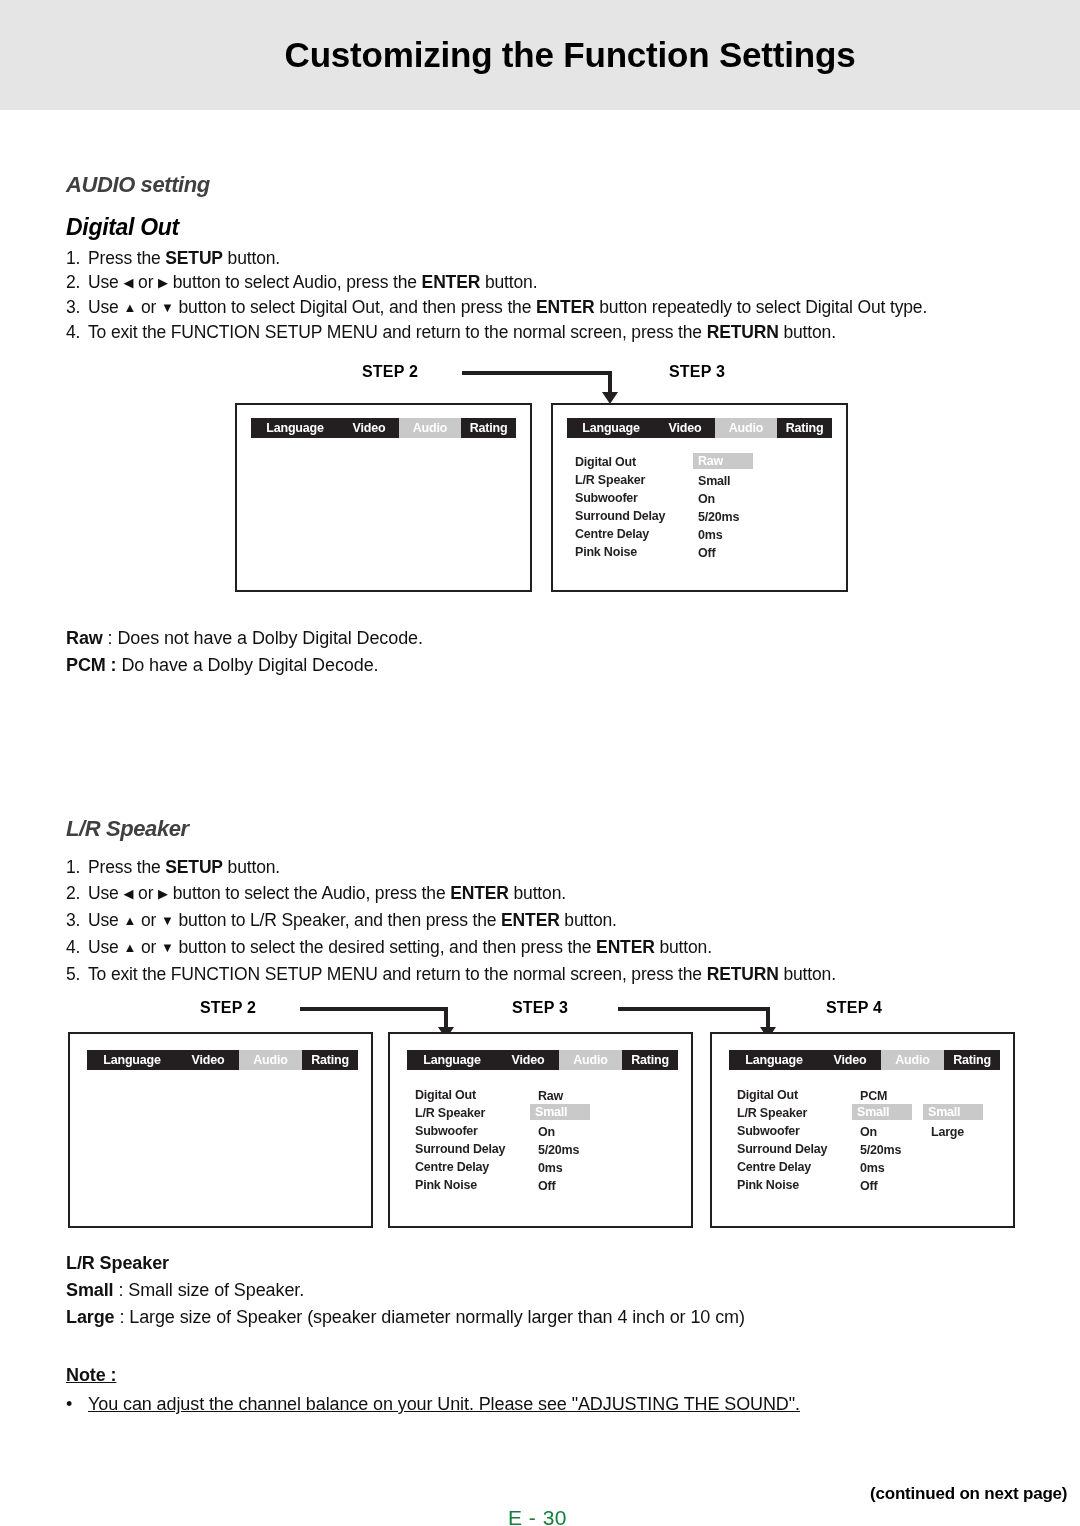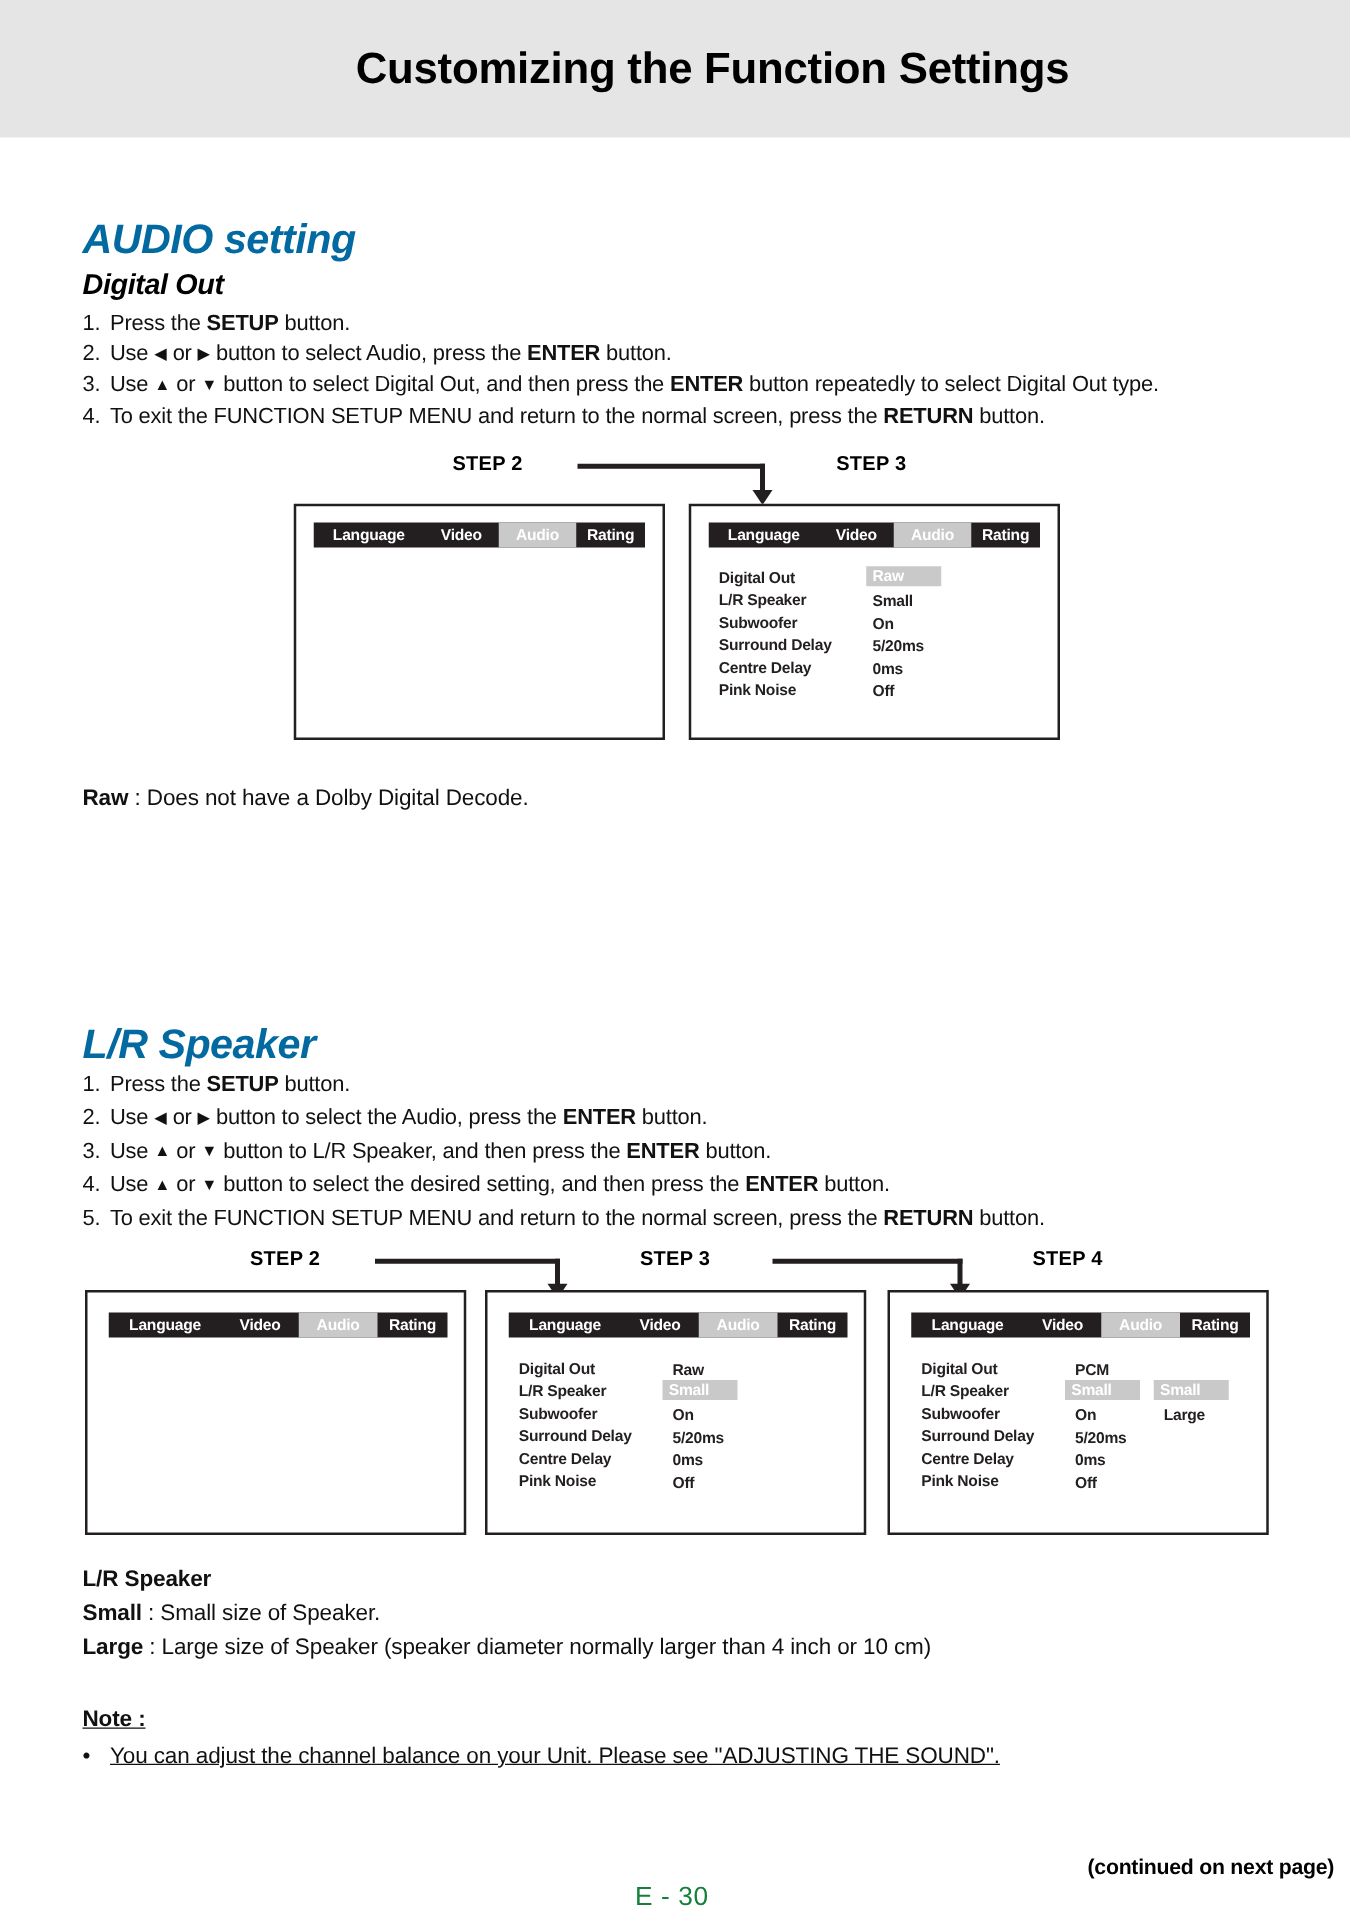--- a/index.html
+++ b/index.html
@@ -28,25 +28,25 @@
     align-items: center;
     justify-content: center;
     padding-left: 60px;
     font-size: 35px;
     font-weight: bold;
     letter-spacing: -0.2px;
     color: #000000;
   }
 
   h2.section-title {
-    font-size: 33px;
+    font-size: 22px;
     font-style: italic;
     font-weight: bold;
     letter-spacing: -0.4px;
-    color: #0369a1;
+    color: #404040;
   }
   h3.sub-title {
     font-size: 23px;
     font-style: italic;
     font-weight: bold;
     letter-spacing: -0.3px;
     color: #000;
   }
   .step-line {
     font-size: 17.5px;
@@ -238,20 +238,23 @@
           <span class="val" style="left:118px;">Off</span>
         </div>
       </div>
     </div>
   </div>
 
   <div style="position:absolute; left:66px; top:625px;">
     <div class="def-line">
       <b>Raw</b><span> : </span><span>Does not have a Dolby Digital Decode.</span>
     </div>
+    <div class="def-line">
+      <b>PCM :</b><span> </span><span>Do have a Dolby Digital Decode.</span>
+    </div>
   </div>
 
   <h2 class="section-title" style="position:absolute; left:66px; top:816px;">L/R Speaker</h2>
 
   <div style="position:absolute; left:66px; top:854px; width:980px;">
     <div class="step-line" style="line-height:26px;">
       <span class="num">1.</span><span>Press the </span><b>SETUP</b><span> button.</span>
     </div>
     <div class="step-line" style="line-height:26px;">
       <span class="num">2.</span><span>Use </span><span class="arrow-glyph">◀</span><span> or </span><span class="arrow-glyph">▶</span><span> button to select the Audio, press the </span><b>ENTER</b><span> button.</span>

